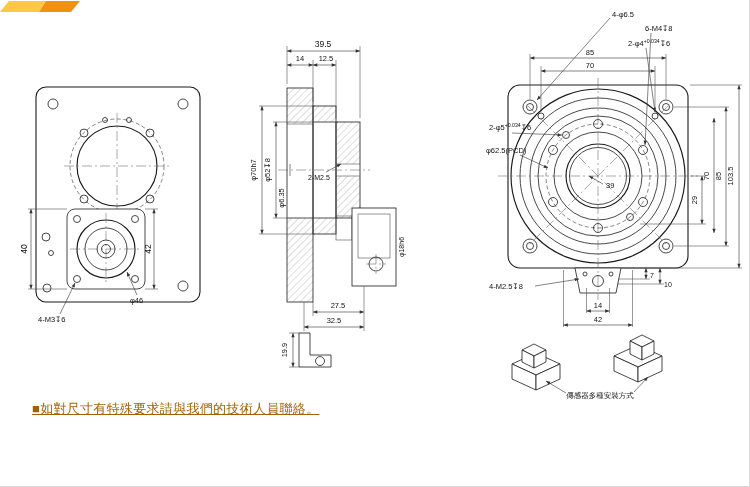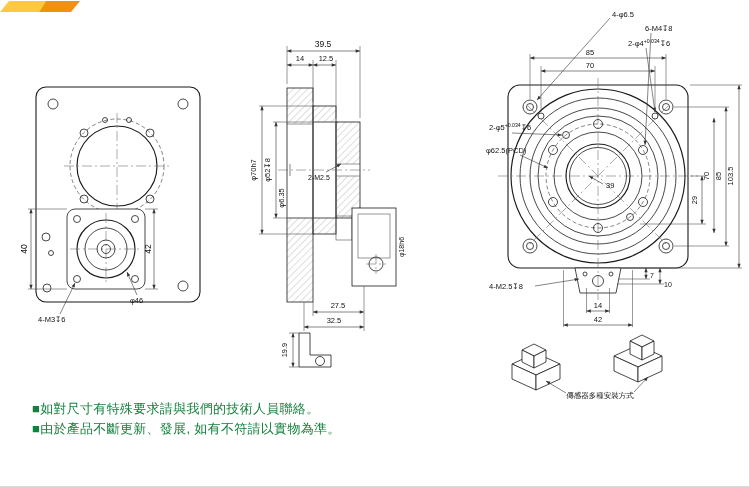--- a/index.html
+++ b/index.html
@@ -12,21 +12,21 @@
   svg text.tt{font-size:7px;}
   svg tspan.sup{font-size:5.2px;}
   .ol{fill:#fff;stroke:#1a1a1a;stroke-width:1.1;}
   .ln{fill:none;stroke:#1a1a1a;stroke-width:0.8;}
   .lnf{fill:#fff;stroke:#1a1a1a;stroke-width:0.8;}
   .thk{stroke-width:1.15;}
   .thin{fill:none;stroke:#444;stroke-width:0.55;}
   .dim{fill:none;stroke:#333;stroke-width:0.6;}
   .cl{fill:none;stroke:#555;stroke-width:0.5;stroke-dasharray:10 3 2 3;}
   .dash{fill:none;stroke:#333;stroke-width:0.6;stroke-dasharray:4 2.5;}
-  .notes{position:absolute;left:32px;top:399px;color:#15803d;font-size:13px;line-height:20px;letter-spacing:0.3px;}
+  .notes{position:absolute;left:32px;top:399px;color:#a16207;font-size:13px;line-height:20px;letter-spacing:0.3px;text-decoration:underline;}
   .note{white-space:nowrap;}
 </style>
 </head>
 <body>
 
 <div class="stage">
 <svg width="750" height="487" viewBox="0 0 750 487">
   <defs>
     <marker id="arw" viewBox="0 0 10 10" refX="9.5" refY="5" markerWidth="8" markerHeight="8" orient="auto-start-reverse">
       <path d="M0.5,1.5 L9.5,5 L0.5,8.5 z" fill="#333"></path>
@@ -285,15 +285,14 @@
       <polygon points="654,341 642,347 642,360 654,354"></polygon>
     </g>
     <path class="dim" d="M566,393 L546,381" marker-end="url(#arw)"></path>
     <path class="dim" d="M634,392 L648,377" marker-end="url(#arw)"></path>
     <text x="600" y="398" text-anchor="middle" class="ts">傳感器多種安裝方式</text>
   </g>
 </svg>
 
 <div class="notes">
   <div class="note">■如對尺寸有特殊要求請與我們的技術人員聯絡。</div>
-  <div class="note">■由於產品不斷更新、發展, 如有不符請以實物為準。</div>
 </div>
 </div>
 
 </body></html>

